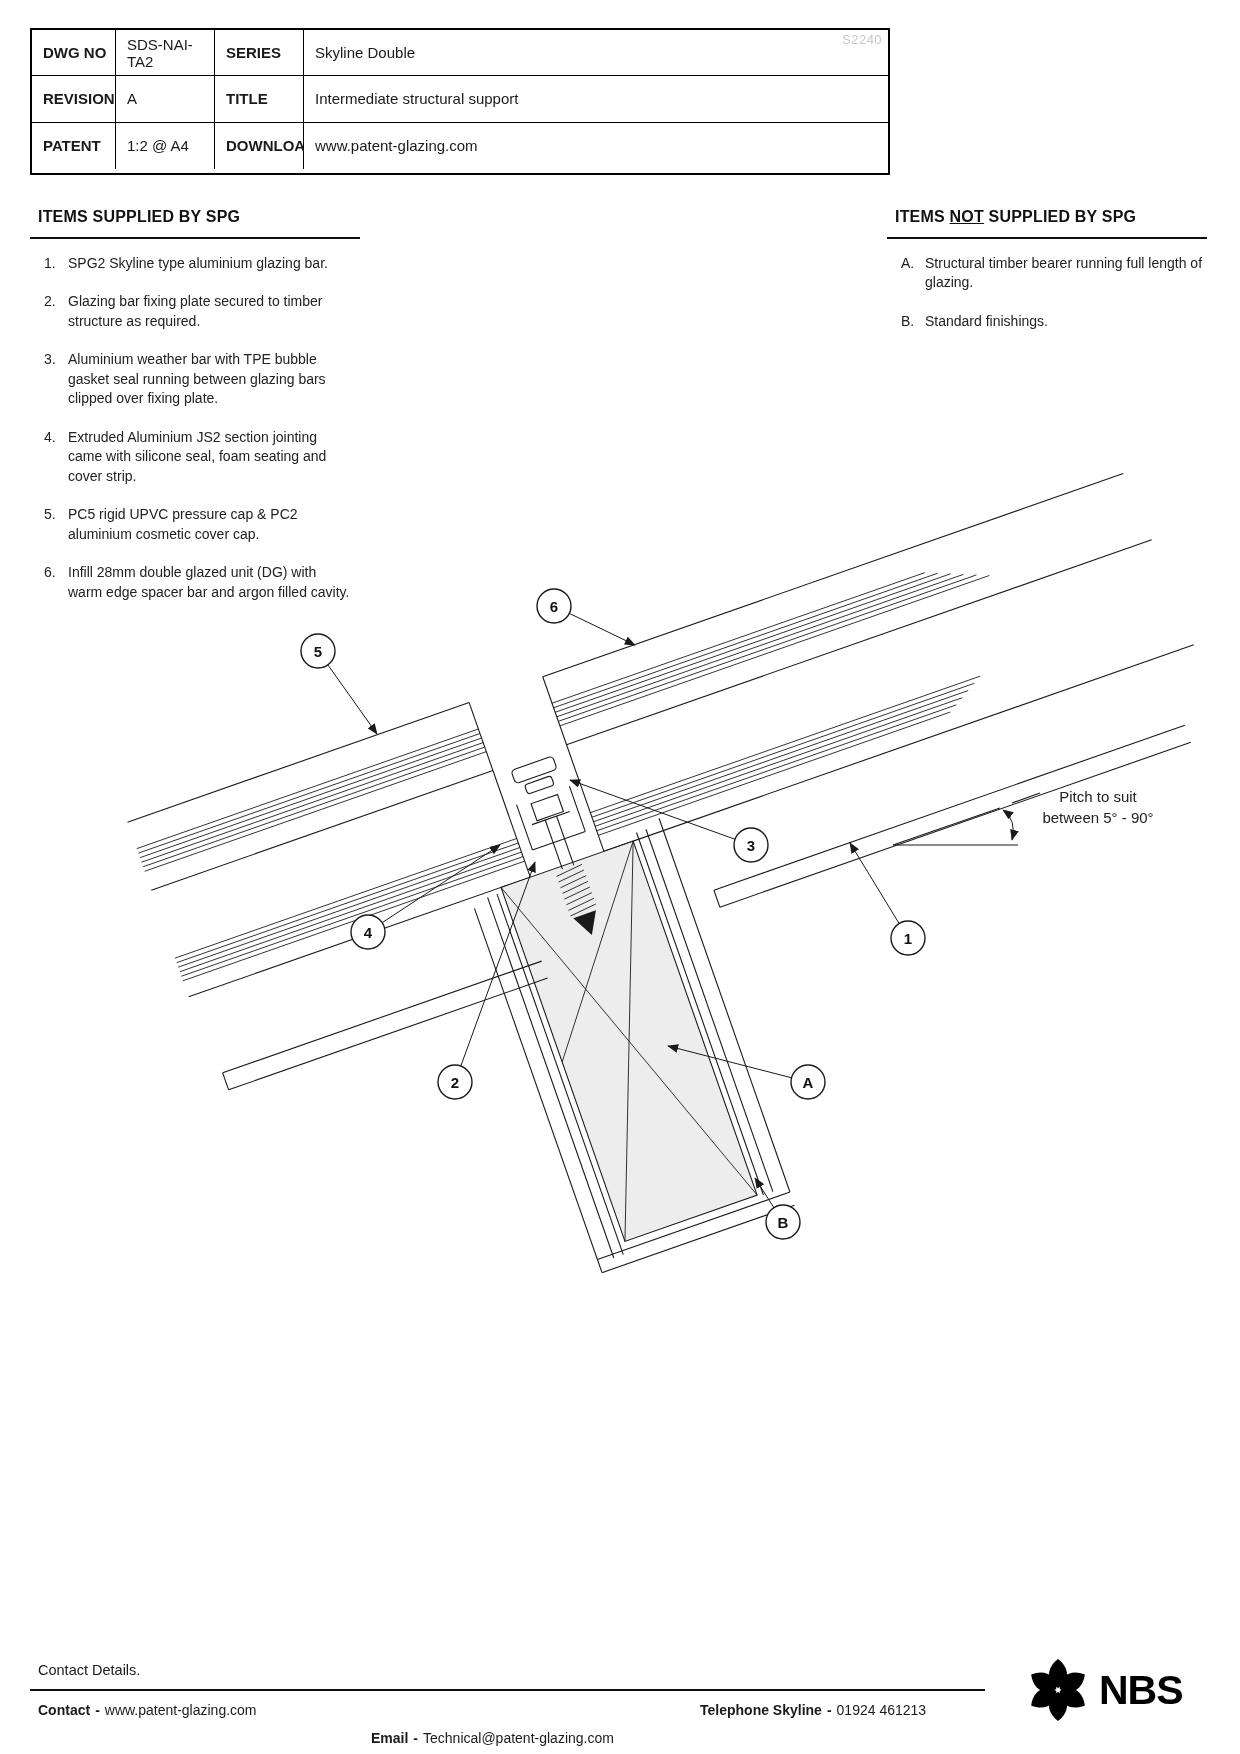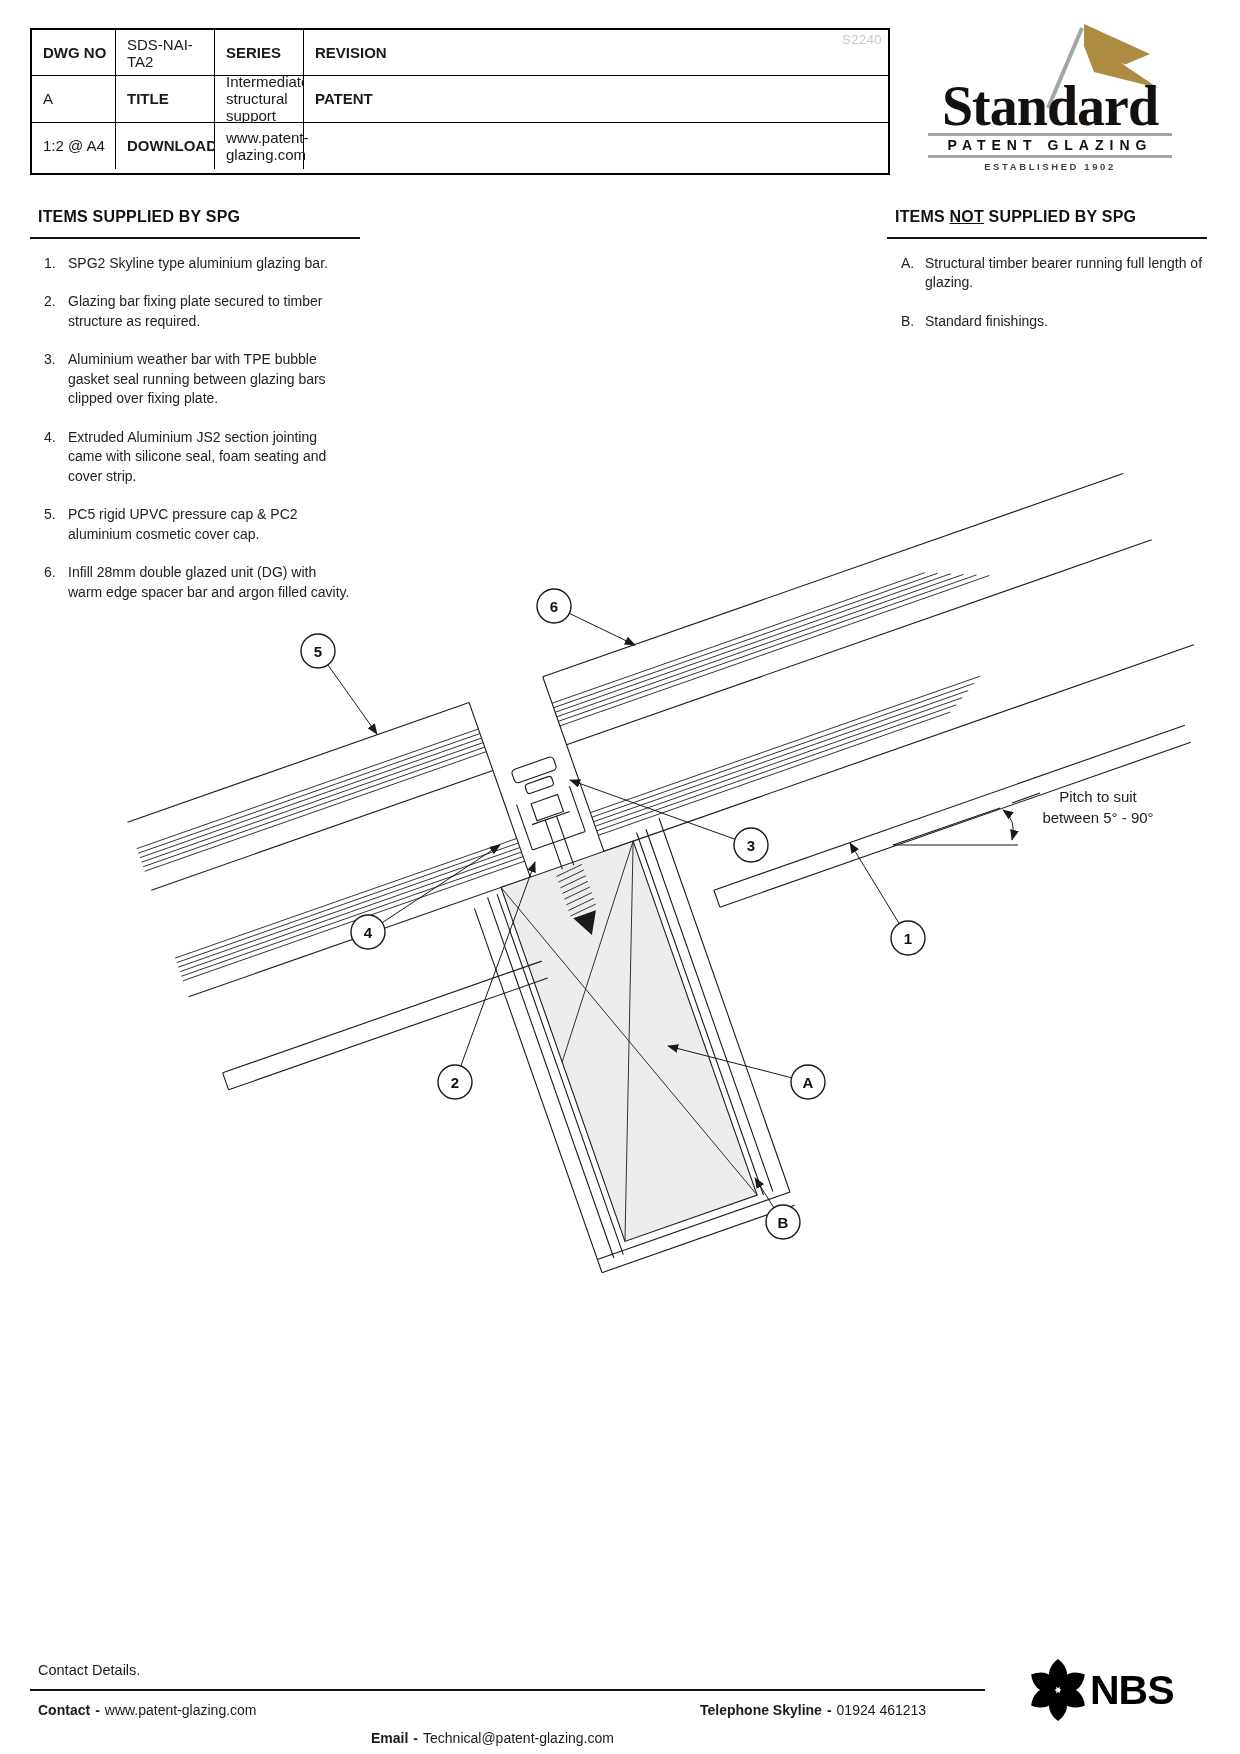--- a/index.html
+++ b/index.html
@@ -52,21 +52,21 @@
   .leader{stroke:#1a1a1a;stroke-width:1;fill:none;}
 
   
   .contact-heading{position:absolute;left:38px;top:1662px;font-size:14.5px;font-weight:normal;}
   .contact-rule{position:absolute;left:30px;top:1689px;width:955px;height:1.6px;background:#111;}
   .contact-row{position:absolute;left:0;top:1702px;width:1000px;height:22px;font-size:14px;}
   .contact-item{position:absolute;top:0;white-space:nowrap;}
   .contact-item b{font-weight:bold;}
   .ci-web{left:38px;} .ci-email{left:371px;margin-top:28px;} .ci-tel{left:700px;}
   .sep{padding:0 5px;font-weight:bold;}
-  .nbs{position:absolute;left:1026px;top:1654px;height:72px;display:flex;align-items:center;}
+  .nbs{position:absolute;left:1026px;top:1654px;height:72px;display:flex;align-items:center;gap:9px;}
   .nbs-text{font-size:41px;font-weight:bold;letter-spacing:-1px;color:#000;}
 </style>
 </head>
 <body>
 
 <div class="page">
 
   <svg class="drawing" width="1240" height="1754" viewBox="0 0 1240 1754">
     <defs>
       <marker id="arrow" viewBox="0 0 10 8" refX="9.2" refY="4" markerWidth="11" markerHeight="9" orient="auto-start-reverse">
@@ -200,43 +200,32 @@
         <line x1="783" y1="1222" x2="755" y2="1178" class="leader" marker-end="url(#arrow)"></line>
         <circle cx="783" cy="1222" r="17" class="callout-circle"></circle>
         <text x="783" y="1227.5" class="callout-text">B</text>
       </g>
   </svg>
 
   <div class="hdr-table">
     <div class="hdr-cell lbl">DWG NO</div>
     <div class="hdr-cell">SDS-NAI-TA2</div>
     <div class="hdr-cell lbl">SERIES</div>
+    <div class="hdr-cell">Skyline Double</div>
     <div class="hdr-cell lbl">REVISION</div>
     <div class="hdr-cell">A</div>
     <div class="hdr-cell lbl">TITLE</div>
     <div class="hdr-cell">Intermediate structural support</div>
     <div class="hdr-cell lbl">PATENT</div>
     <div class="hdr-cell">1:2 @ A4</div>
     <div class="hdr-cell lbl">DOWNLOAD</div>
     <div class="hdr-cell">www.patent-glazing.com</div>
   </div>
   <div class="watermark">S2240</div>
 
-  <div class="logo">
-    <svg class="logo-flag" width="140" height="100" viewBox="0 0 140 100">
-      <line x1="58" y1="12" x2="24" y2="92" stroke="#9fa8a4" stroke-width="4"></line>
-      <path d="M60,8 L126,38 L100,49 L134,72 L70,56 L60,30 Z" fill="#ad8b42"></path>
-      <path d="M96,46 L120,58 L102,50 Z" fill="#fff"></path>
-    </svg>
-    <div class="logo-word">Standard</div>
-    <div class="logo-bar b1"></div>
-    <div class="logo-sub">PATENT GLAZING</div>
-    <div class="logo-bar b2"></div>
-    <div class="logo-est">ESTABLISHED 1902</div>
-  </div>
 
   <div class="list left">
     <h2>ITEMS SUPPLIED BY SPG</h2>
     <div class="rule"></div>
     <div class="items">
         <div class="li">
           <span class="num">1.</span>
           <div class="txt">SPG2 Skyline type aluminium glazing bar.</div>
         </div>
         <div class="li">

